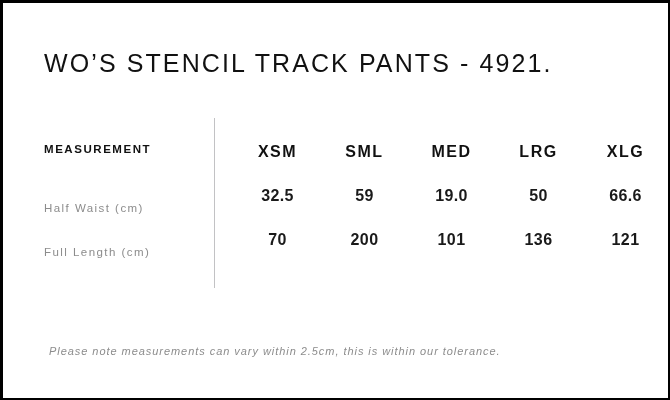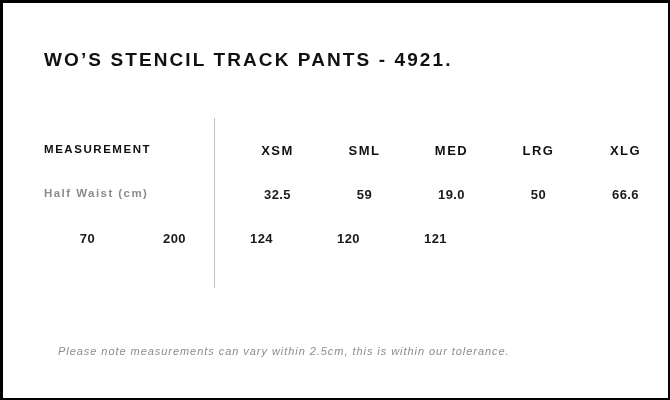--- a/index.html
+++ b/index.html
@@ -30,22 +30,22 @@
     left: 41px;
     top: 0;
     right: 18px;
     bottom: 0;
   }
 
   .chart-title {
     position: absolute;
     top: 46px;
     left: 0;
-    font-size: 19px;
-    font-weight: bold;
+    font-size: 25px;
+    font-weight: normal;
     color: #111111;
     letter-spacing: 2.1px;
     white-space: nowrap;
   }
 
   .column-divider {
     position: absolute;
     left: 170px;
     top: 115px;
     width: 1px;
@@ -71,49 +71,50 @@
     flex: 0 0 190px;
     font-size: 11.5px;
     letter-spacing: 1.45px;
     white-space: nowrap;
   }
 
   .cell-value {
     width: 87px;
     flex: 0 0 87px;
     text-align: center;
-    font-size: 13px;
+    font-size: 16px;
     letter-spacing: 0.6px;
     white-space: nowrap;
   }
 
   .header-row .cell-label,
   .header-row .cell-value {
     font-weight: bold;
     color: #111111;
     letter-spacing: 1.55px;
   }
   .header-row .cell-value {
     letter-spacing: 1.5px;
   }
 
   .data-row .cell-label {
     color: #8c8c8c;
-    font-weight: bold;
+    font-weight: normal;
+    margin-top: 15px;
   }
   .data-row .cell-value {
     color: #1a1a1a;
     font-weight: bold;
     letter-spacing: 0.4px;
   }
 
   .chart-note {
     position: absolute;
     top: 342px;
-    left: 14px;
+    left: 5px;
     font-size: 11px;
     font-style: italic;
     color: #8c8c8c;
     letter-spacing: 0.95px;
     white-space: nowrap;
   }
 </style>
 </head>
 <body>
 
@@ -138,24 +139,25 @@
       <div class="chart-row data-row">
         <div class="cell-label">Half Waist (cm)</div>
         <div class="cell-value">32.5</div>
         <div class="cell-value">59</div>
         <div class="cell-value">19.0</div>
         <div class="cell-value">50</div>
         <div class="cell-value">66.6</div>
       </div>
 
       <div class="chart-row data-row">
+        <div class="cell-label">Full Length (cm)</div>
         <div class="cell-value">70</div>
         <div class="cell-value">200</div>
-        <div class="cell-value">124</div>
-        <div class="cell-value">120</div>
+        <div class="cell-value">101</div>
+        <div class="cell-value">136</div>
         <div class="cell-value">121</div>
       </div>
 
     </div>
 
     <div class="chart-note">Please note measurements can vary within 2.5cm, this is within our tolerance.</div>
 
   </div>
 </div>
 

